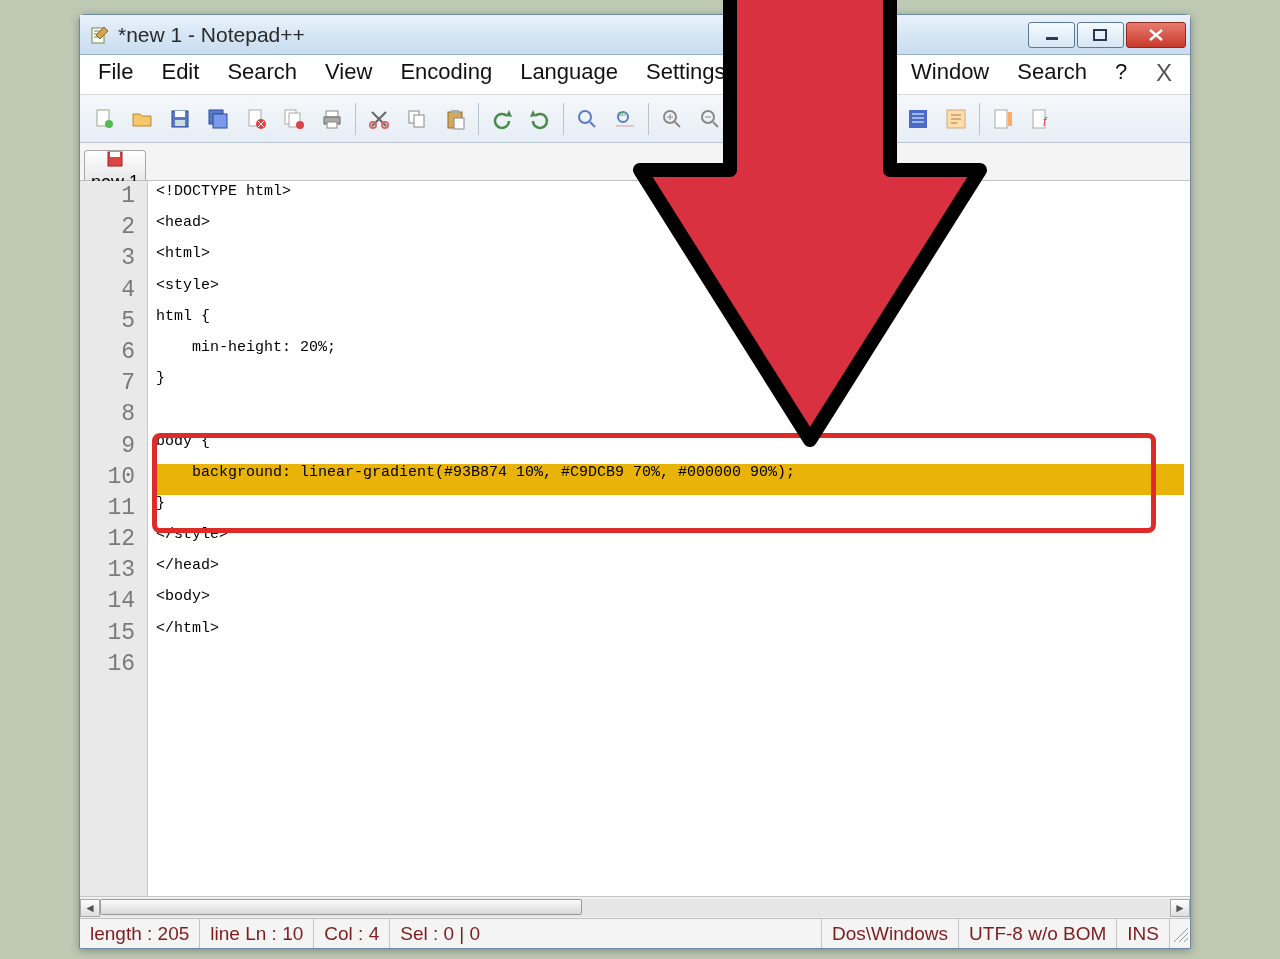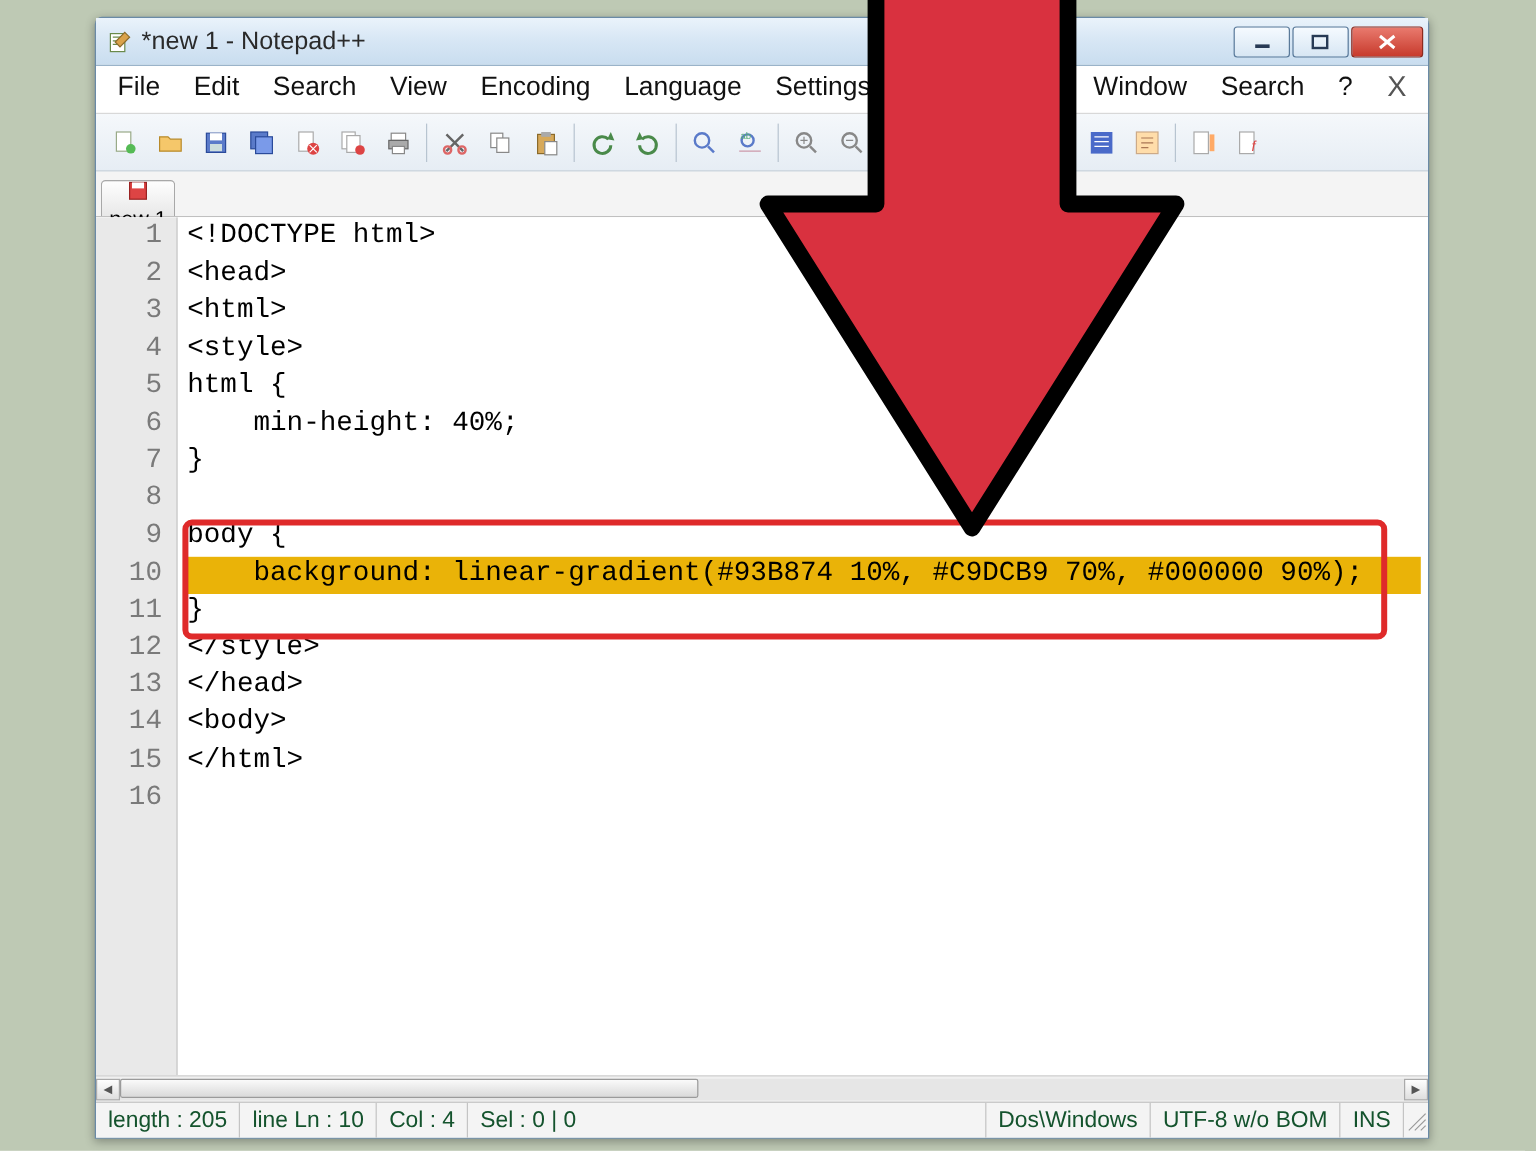--- a/index.html
+++ b/index.html
@@ -129,21 +129,21 @@
   text-align: right;
   padding-right: 12px;
   font-family: "Courier New", monospace;
   font-size: 23px;
   color: #7a7a7a;
 }
 .code {
   flex:1;
   padding: 2px 6px 2px 8px;
   font-family: "Courier New", monospace;
-  font-size: 23px;
+  font-size: 15px;
   color: #000;
   position:relative;
 }
 .code .cl { height:31.2px; white-space: pre; }
 .code .cl.hl { background:#eab308; }
 .highlight-box {
   position:absolute;
   left: 72px;
   top: 252px;
   width: 1004px;
@@ -162,21 +162,21 @@
 .hscroll .arrow { width:20px;height:18px;border:1px solid #aaa;background:linear-gradient(#fefefe,#dedede);display:flex;align-items:center;justify-content:center;font-size:12px;color:#555;}
 .hscroll .track { flex:1;height:18px;background:#e6e6e6;position:relative;}
 .hscroll .thumb { position:absolute;left:0;top:0;height:16px;width:45%;border:1px solid #9a9a9a;background:linear-gradient(#fafafa,#d9d9d9);border-radius:2px;}
 
 .statusbar {
   height: 30px;
   border-top:1px solid #c0c0c0;
   background:#f4f4f4;
   display:flex; align-items:center;
   font-size:19px;
-  color:#14532d;
+  color:#7f1d1d;
 }
 .statusbar .cell { padding:0 10px; border-right:1px solid #c4c4c4; height:100%; display:flex;align-items:center;}
 .statusbar .grip { margin-left:auto; width:20px;height:20px; }
 
 .big-arrow {
   position: absolute;
   left: 610px;
   top: -60px;
   width: 400px;
   height: 540px;
@@ -420,21 +420,21 @@
       <div class="ln">14</div>
       <div class="ln">15</div>
       <div class="ln">16</div>
     </div>
     <div class="code">
       <div class="cl">&lt;!DOCTYPE html&gt;</div>
       <div class="cl">&lt;head&gt;</div>
       <div class="cl">&lt;html&gt;</div>
       <div class="cl">&lt;style&gt;</div>
       <div class="cl">html {</div>
-      <div class="cl">    min-height: 40%;</div>
+      <div class="cl">    min-height: 20%;</div>
       <div class="cl">}</div>
       <div class="cl"></div>
       <div class="cl">body {</div>
       <div class="cl hl">    background: linear-gradient(#93B874 10%, #C9DCB9 70%, #000000 90%);</div>
       <div class="cl">}</div>
       <div class="cl">&lt;/style&gt;</div>
       <div class="cl">&lt;/head&gt;</div>
       <div class="cl">&lt;body&gt;</div>
       <div class="cl">&lt;/html&gt;</div>
     </div>

